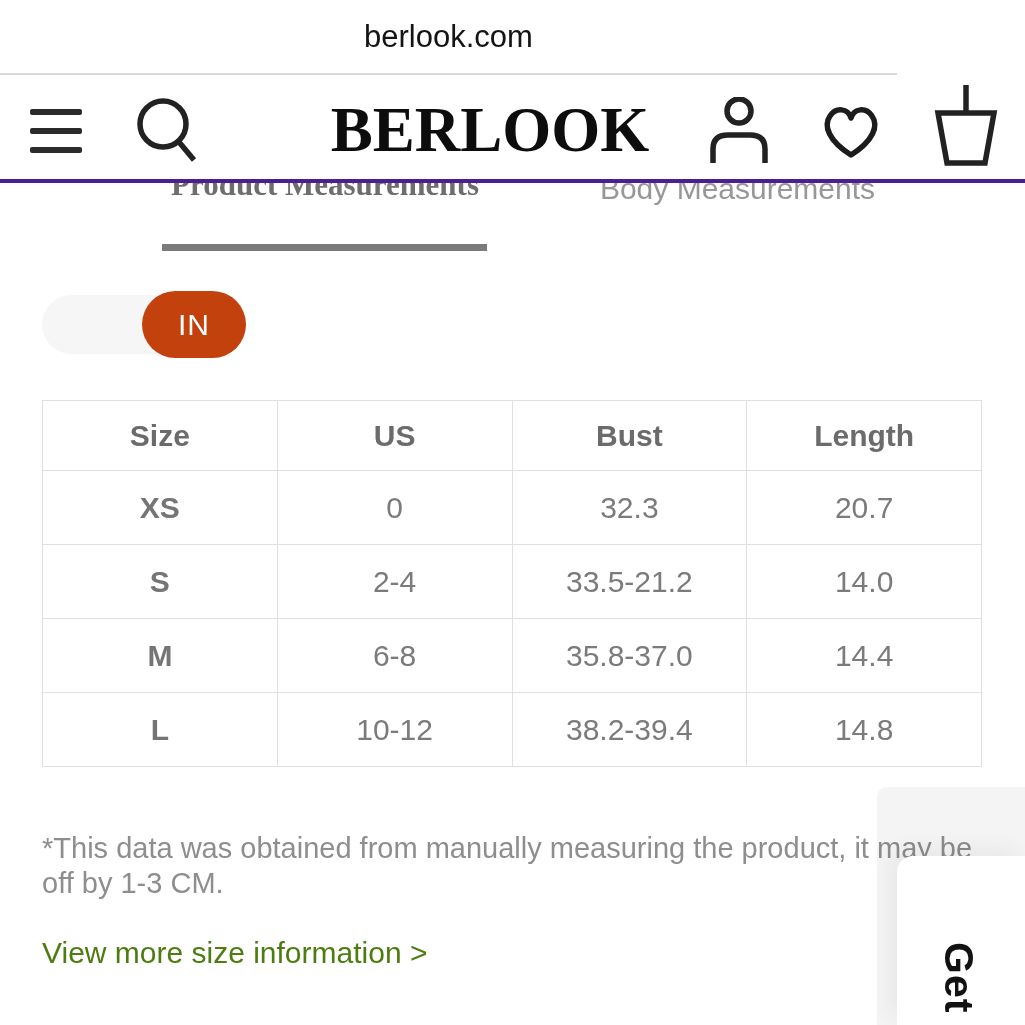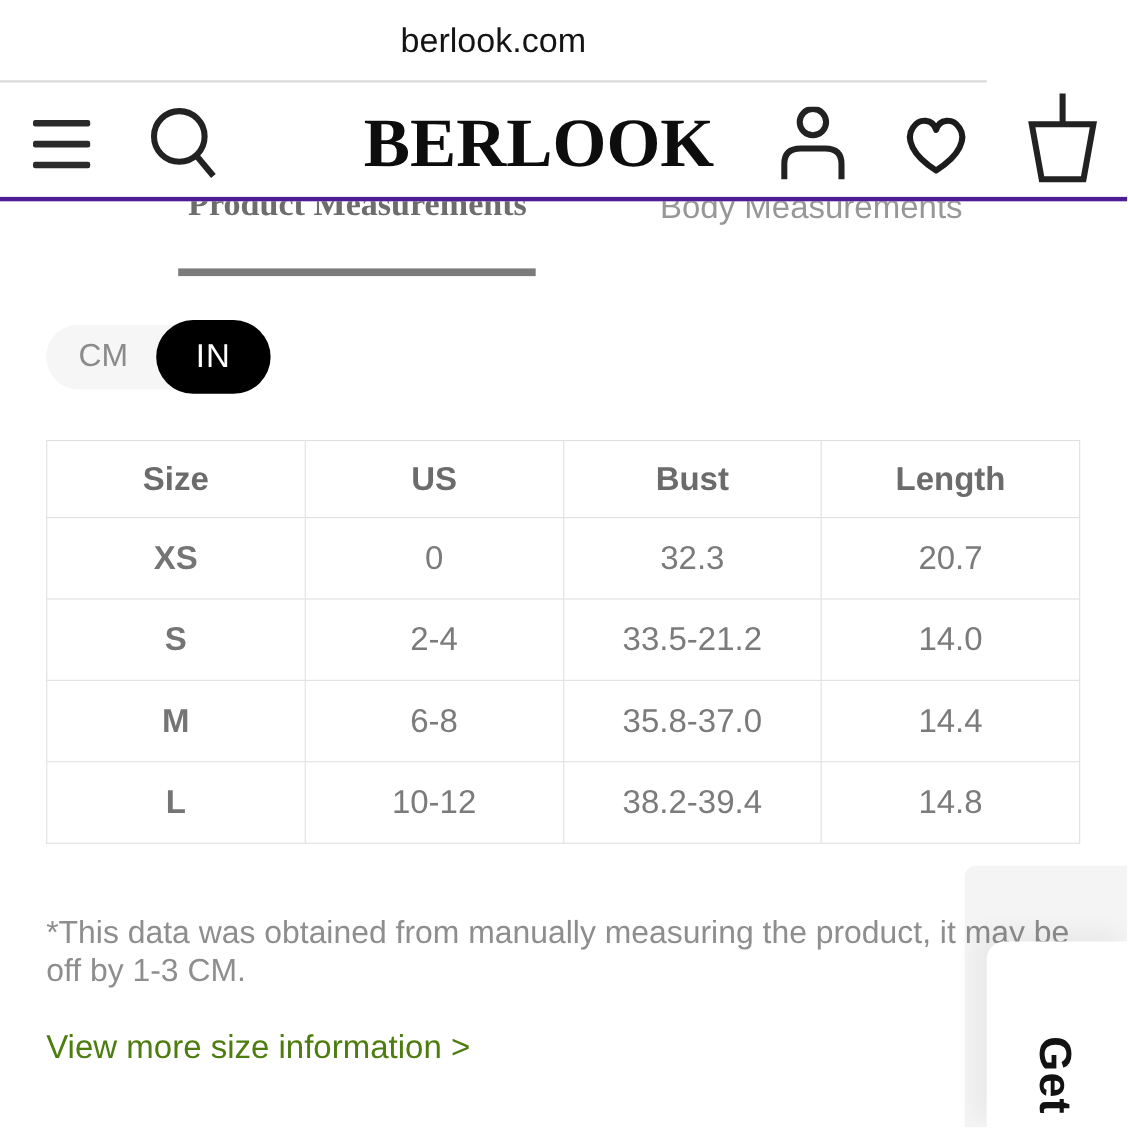--- a/index.html
+++ b/index.html
@@ -47,21 +47,21 @@
     position:absolute; left:550px; top:172px; width:375px; text-align:center;
     font-size:30px; color:#979797; z-index:1; cursor:pointer;
   }
   
   .unit-toggle { position:absolute; left:42px; top:295px; width:204px; height:59px;
     background:#f6f6f7; border-radius:30px; }
   .unit-cm { position:absolute; left:0; top:0; width:104px; height:59px;
     display:flex; align-items:center; justify-content:center;
     font-size:29px; color:#8b8b8b; cursor:pointer; }
   .unit-in { position:absolute; left:100px; top:-4px; width:104px; height:67px;
-    background:#000000; border-radius:34px;
+    background:#c2410c; border-radius:34px;
     display:flex; align-items:center; justify-content:center;
     font-size:30px; color:#ffffff; letter-spacing:1px; cursor:pointer; }
   
   .size-table { position:absolute; left:42px; top:400px; width:940px;
     border-collapse:collapse; table-layout:fixed; }
   .size-table th, .size-table td {
     border:1.5px solid #e0e0e0; text-align:center; vertical-align:middle;
     font-size:30px;
   }
   .size-table th { height:70px; color:#6b6b6b; font-weight:bold; }
@@ -126,21 +126,20 @@
         <path d="M6 30 L62 30 L53 80 L15 80 Z" fill="none" stroke="#222" stroke-width="5.5"></path>
       </svg>
     </button>
   </header>
 
   <div class="tab1">Product Measurements</div>
   <div class="tab-underline"></div>
   <div class="tab2">Body Measurements</div>
 
   <div class="unit-toggle">
-    <div class="unit-cm">CM</div>
     <div class="unit-in">IN</div>
   </div>
 
   <table class="size-table">
     <thead>
       <tr>
           <th>Size</th>
           <th>US</th>
           <th>Bust</th>
           <th>Length</th>

